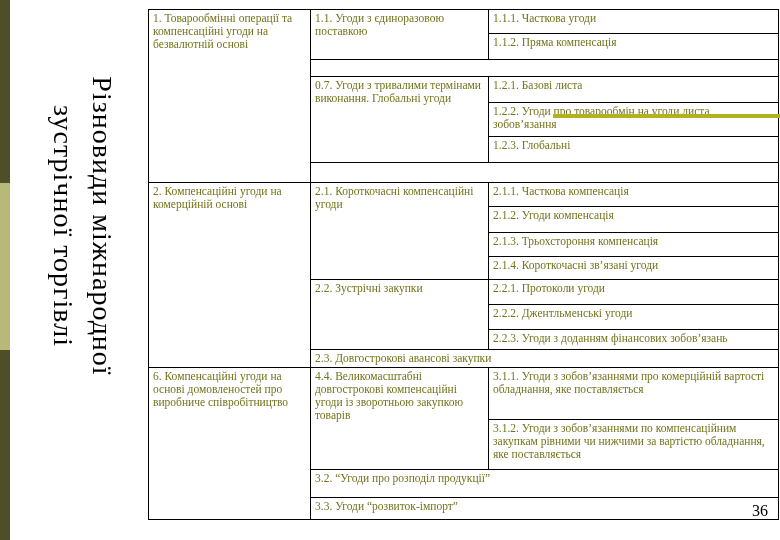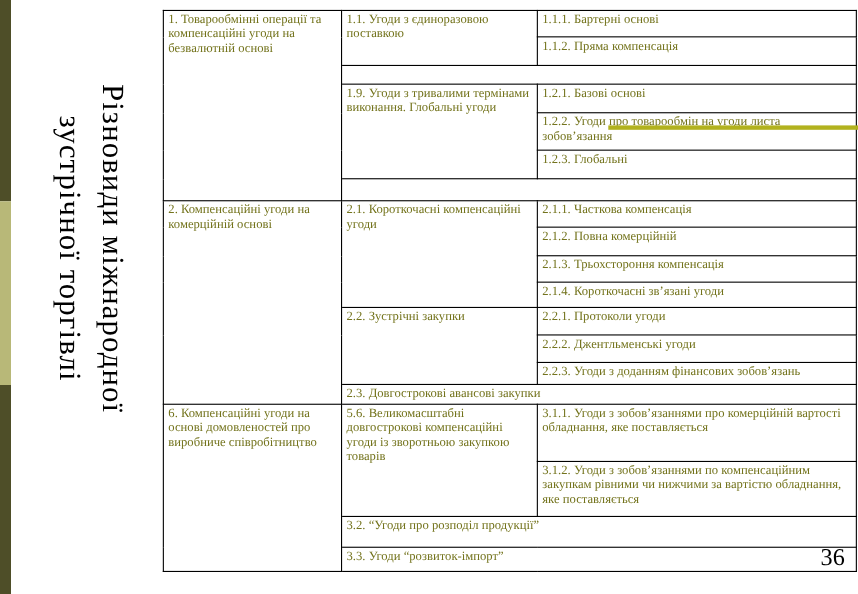--- a/index.html
+++ b/index.html
@@ -50,21 +50,21 @@
     padding: 2px 4px 1px 4px;
     font-size: 11.5px;
     line-height: 13px;
     color: var(--table_text, #73731c);
     overflow: hidden;
   }
   td.spacer { padding: 0; }
 
   .page-number {
     position: absolute; right: 12px; bottom: 20px;
-    font-size: 22px; color: #000000; z-index: 6;
+    font-size: 16px; color: #000000; z-index: 6;
   }
 </style>
 </head>
 <body>
 
 <div class="slide">
 
   <div class="left-bar">
     <div class="bar-seg seg-top"></div>
     <div class="bar-seg seg-mid"></div>
@@ -78,49 +78,49 @@
   <table class="tree-table">
     <colgroup>
       <col style="width:162px">
       <col style="width:178px">
       <col style="width:290px">
     </colgroup>
     <tbody>
       <tr style="height:24px">
         <td rowspan="7">1. Товарообмінні операції та компенсаційні угоди на безвалютній основі</td>
         <td rowspan="2">1.1. Угоди з єдиноразовою поставкою</td>
-        <td>1.1.1. Бартерні основі</td>
+        <td>1.1.1. Часткова угоди</td>
       </tr>
       <tr style="height:26px">
         <td>1.1.2. Пряма компенсація</td>
       </tr>
       <tr style="height:17px">
         <td colspan="2" class="spacer"></td>
       </tr>
       <tr style="height:26px">
-        <td rowspan="3">1.9. Угоди з тривалими термінами виконання. Глобальні угоди</td>
-        <td>1.2.1. Базові основі</td>
+        <td rowspan="3">0.7. Угоди з тривалими термінами виконання. Глобальні угоди</td>
+        <td>1.2.1. Базові листа</td>
       </tr>
       <tr style="height:34px">
         <td>1.2.2. Угоди про товарообмін на угоди листа зобов’язання</td>
       </tr>
       <tr style="height:26px">
         <td>1.2.3. Глобальні</td>
       </tr>
       <tr style="height:20px">
         <td colspan="2" class="spacer"></td>
       </tr>
 
       <tr style="height:24px">
         <td rowspan="8">2. Компенсаційні угоди на комерційній основі</td>
         <td rowspan="4">2.1. Короткочасні компенсаційні угоди</td>
         <td>2.1.1. Часткова компенсація</td>
       </tr>
       <tr style="height:26px">
-        <td>2.1.2. Повна комерційній</td>
+        <td>2.1.2. Угоди компенсація</td>
       </tr>
       <tr style="height:24px">
         <td>2.1.3. Трьохстороння компенсація</td>
       </tr>
       <tr style="height:23px">
         <td>2.1.4. Короткочасні зв’язані угоди</td>
       </tr>
       <tr style="height:25px">
         <td rowspan="3">2.2. Зустрічні закупки</td>
         <td>2.2.1. Протоколи угоди</td>
@@ -130,21 +130,21 @@
       </tr>
       <tr style="height:20px">
         <td>2.2.3. Угоди з доданням фінансових зобов’язань</td>
       </tr>
       <tr style="height:18px">
         <td colspan="2">2.3. Довгострокові авансові закупки</td>
       </tr>
 
       <tr style="height:52px">
         <td rowspan="4">6. Компенсаційні угоди на основі домовленостей про виробниче співробітництво</td>
-        <td rowspan="2">5.6. Великомасштабні довгострокові компенсаційні угоди із зворотньою закупкою товарів</td>
+        <td rowspan="2">4.4. Великомасштабні довгострокові компенсаційні угоди із зворотньою закупкою товарів</td>
         <td>3.1.1. Угоди з зобов’язаннями про комерційній вартості обладнання, яке поставляється</td>
       </tr>
       <tr style="height:50px">
         <td>3.1.2. Угоди з зобов’язаннями по компенсаційним закупкам рівними чи нижчими за вартістю обладнання, яке поставляється</td>
       </tr>
       <tr style="height:28px">
         <td colspan="2">3.2. “Угоди про розподіл продукції”</td>
       </tr>
       <tr style="height:22px">
         <td colspan="2">3.3. Угоди “розвиток-імпорт”</td>

